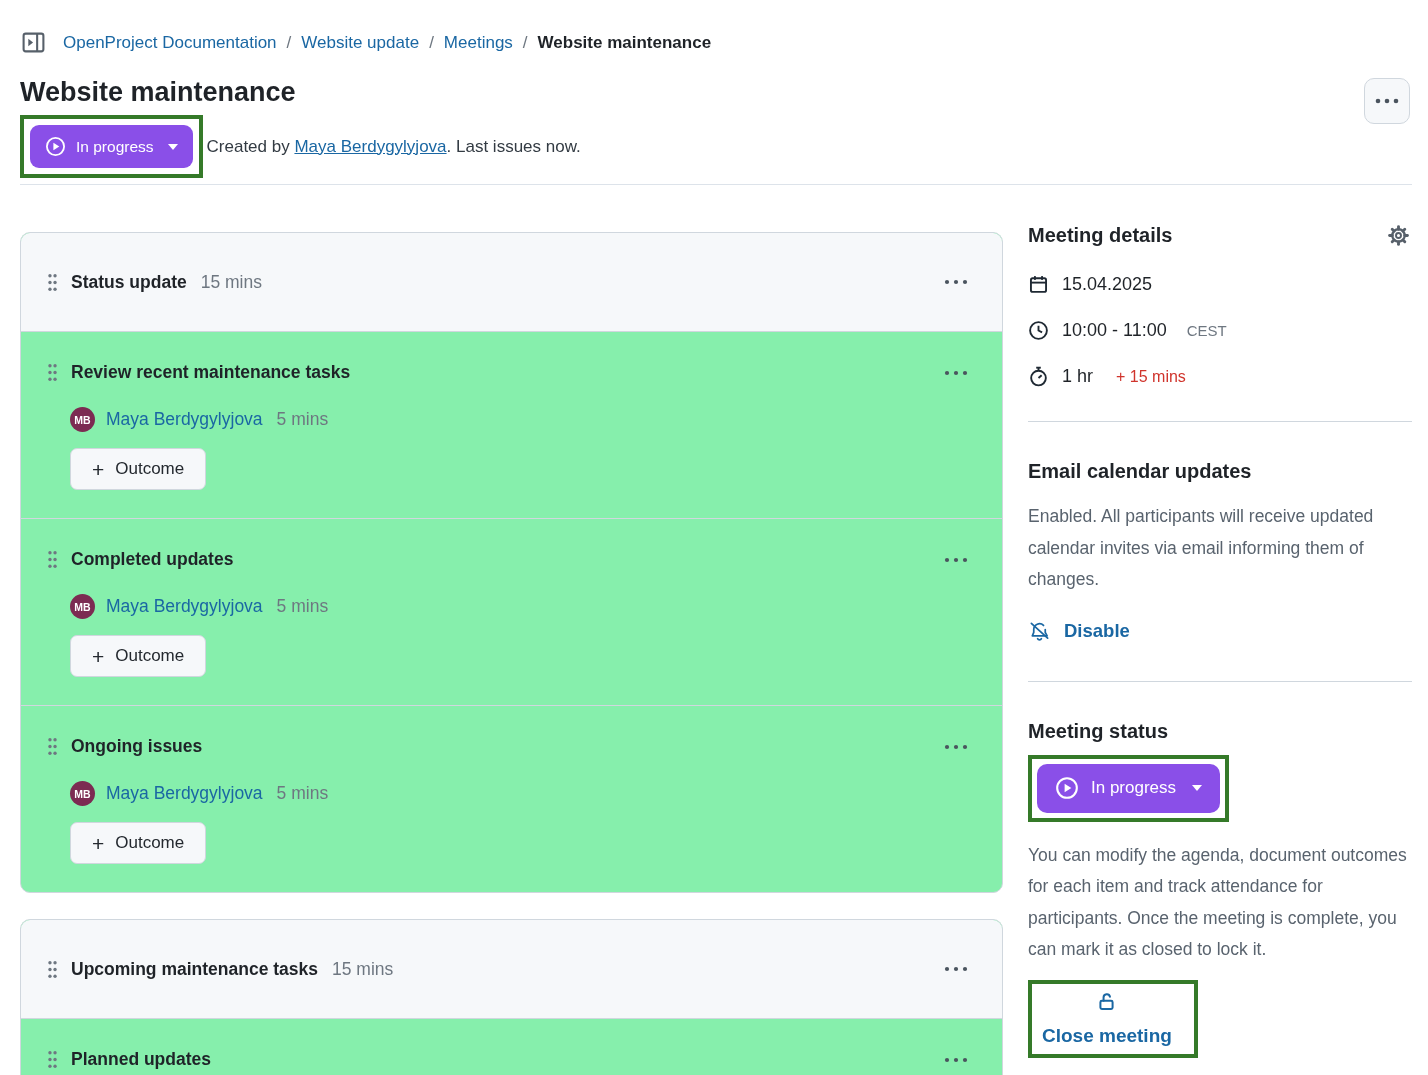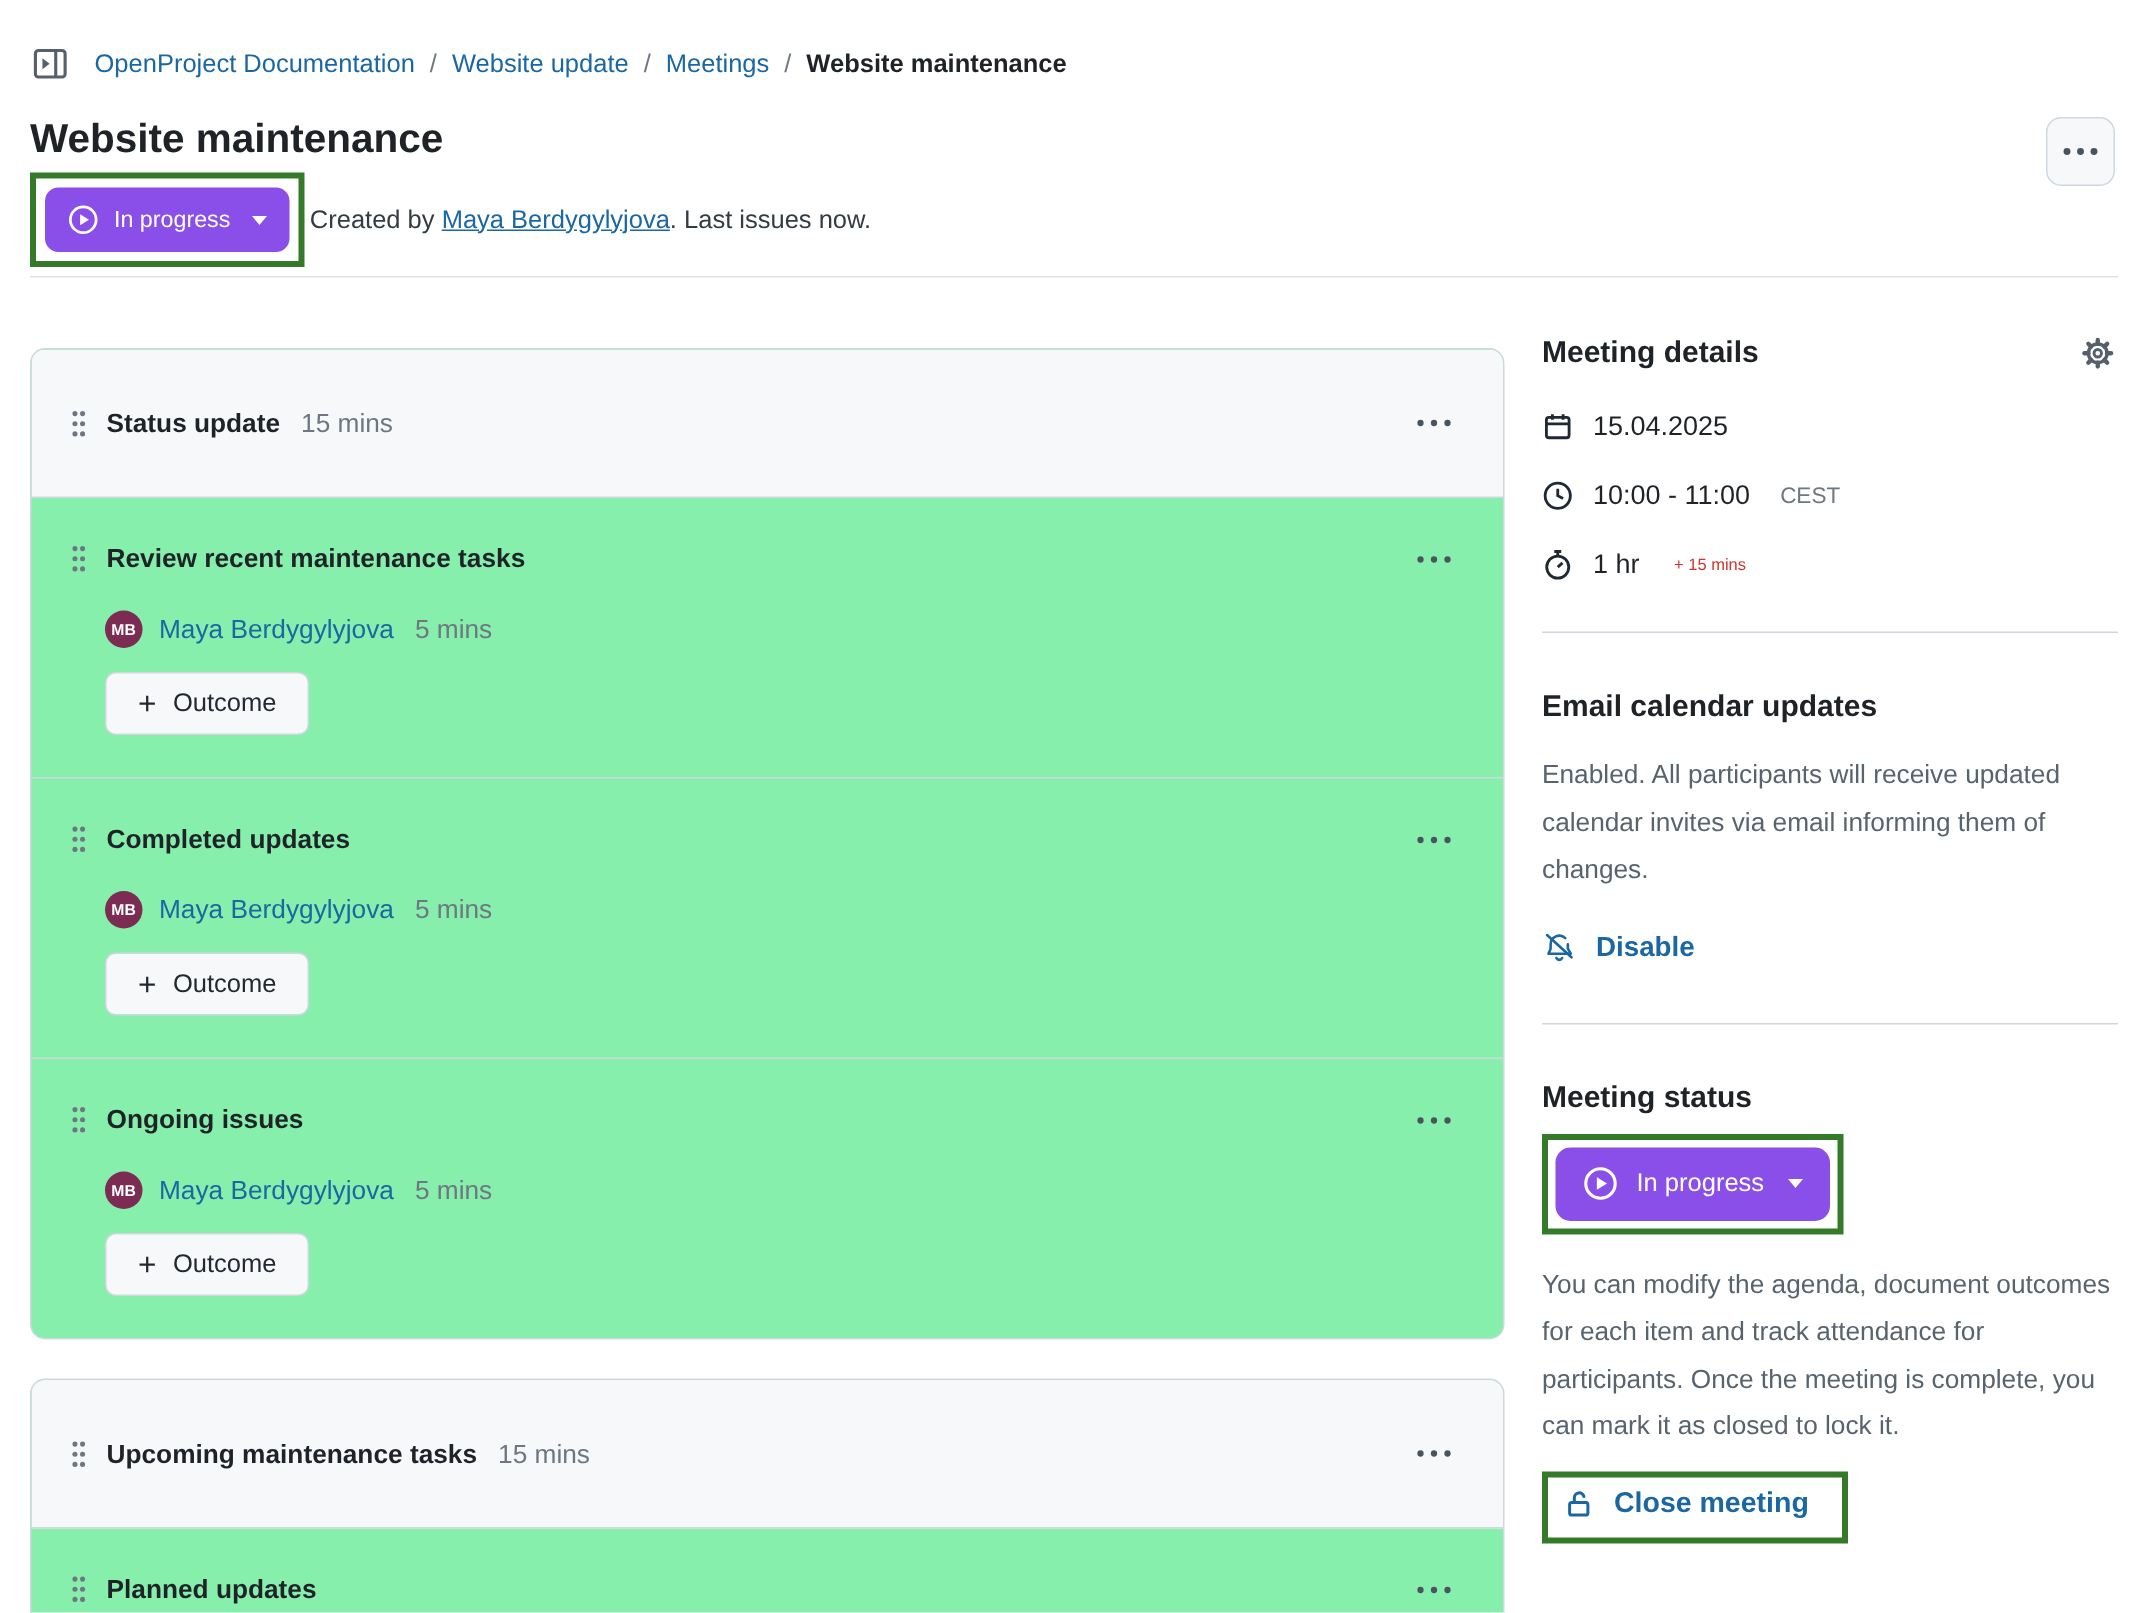--- a/index.html
+++ b/index.html
@@ -69,32 +69,32 @@
   .plus-glyph { font-size:21px; font-weight:400; line-height:1; color:#24292f; }
 
   
   .side-section-heading { font-size:20px; font-weight:700; color:#1f2328; }
   .side-heading-row { display:flex; align-items:center; justify-content:space-between; }
   .gear-btn { background:none; border:none; cursor:pointer; display:flex; padding:2px; }
   .detail-row { display:flex; align-items:center; gap:13px; margin-top:25px; font-size:18px; }
   .detail-row:first-of-type { margin-top:28px; }
   .detail-icon { flex:0 0 auto; display:flex; }
   .tz { font-size:15px; color:var(--muted); margin-left:7px; }
-  .overtime { font-size:11px; color:var(--red); margin-left:10px; }
+  .overtime { font-size:16px; color:var(--red); margin-left:10px; }
   hr.side-divider { border:none; border-top:1px solid var(--border); margin-top:34px; }
   .side-block-heading { margin-top:38px; }
   .side-para { margin-top:18px; font-size:17.5px; line-height:31.5px; color:var(--muted2); }
   .side-link-row { display:inline-flex; align-items:center; gap:13px; margin-top:24px;
     background:none; border:none; cursor:pointer; font-family:inherit; }
   .side-link-text { color:var(--blue); font-size:18.5px; font-weight:700; }
   .status-box-side { margin-top:12px; padding:5px; }
   .status-btn-lg { height:49px; font-size:17px; padding:0 18px; gap:12px; border-radius:10px; }
   .close-box { margin-top:14px; padding:7px 22px 7px 10px; display:inline-block; }
   .close-link { display:inline-flex; align-items:center; gap:13px; background:none; border:none;
-    cursor:pointer; font-family:inherit; }
+    cursor:pointer; font-family:inherit;flex-direction:column; }
   .close-text { color:var(--blue); font-size:19px; font-weight:700; }
 
   svg { display:block; }
 </style>
 </head>
 <body>
 
 <div class="page">
 
   <nav class="breadcrumb">

